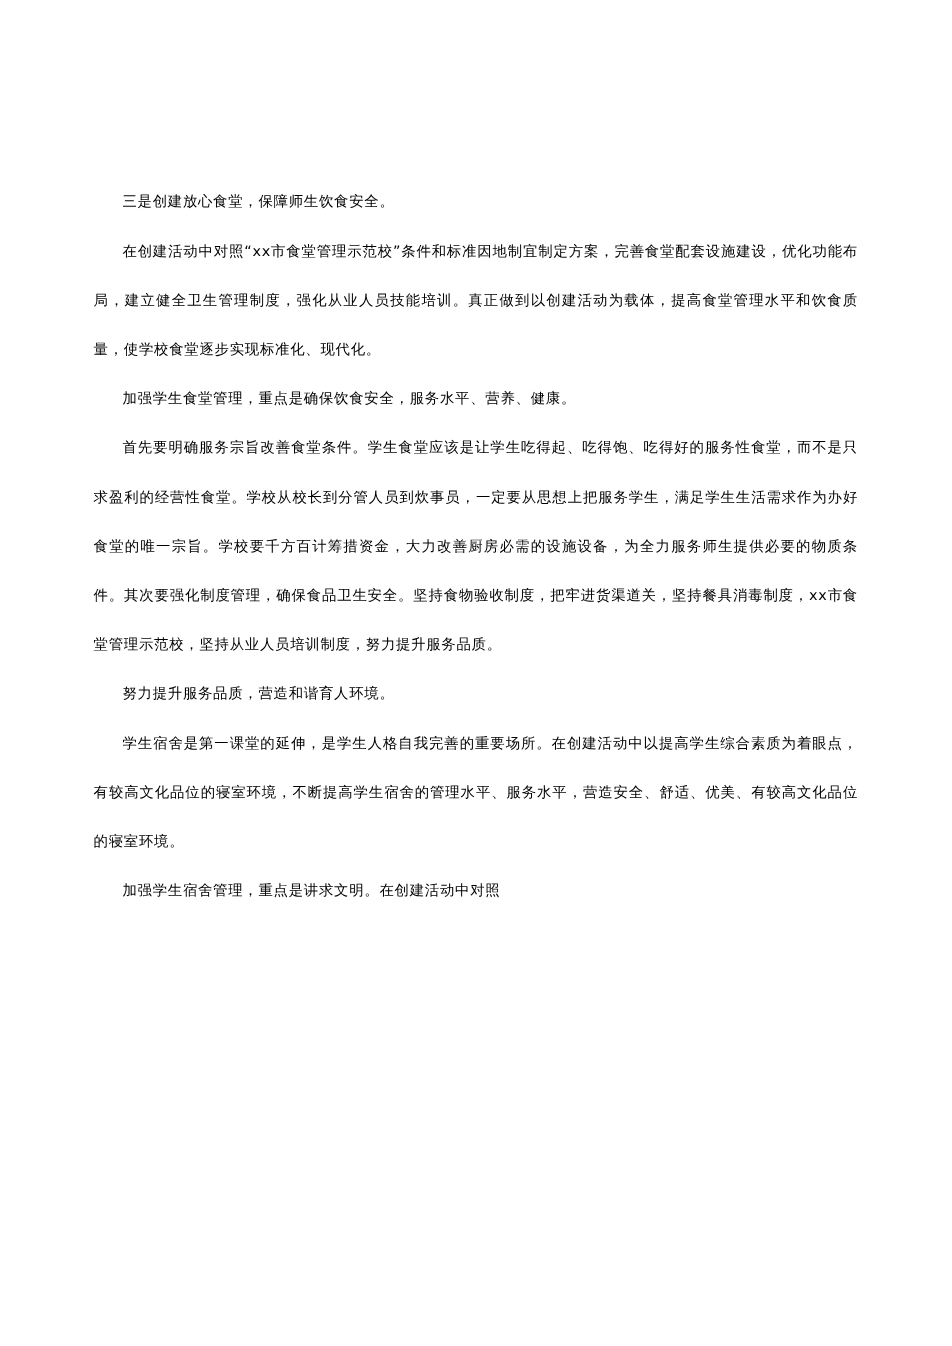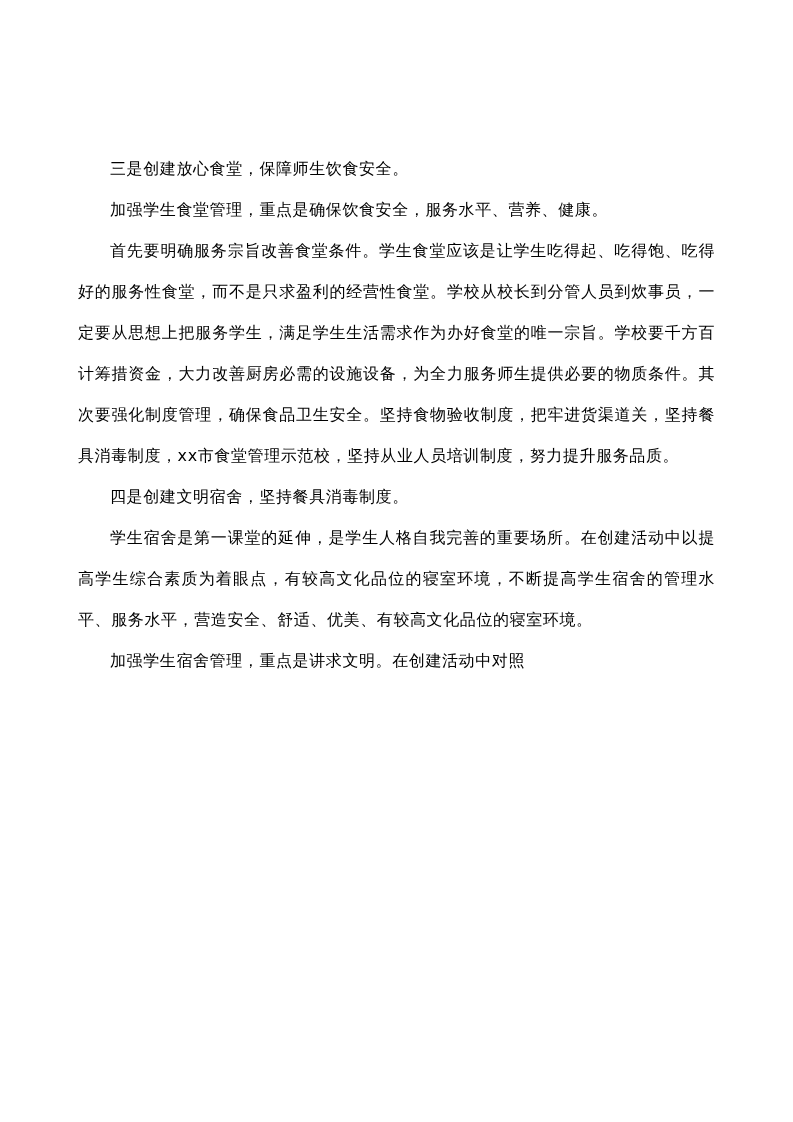--- a/index.html
+++ b/index.html
@@ -10,38 +10,39 @@
   .page {
     width: 793px;
     height: 1122px;
     background: #ffffff;
     position: relative;
     box-sizing: border-box;
     padding: 148px 78px 60px 78px;
     font-family: "DejaVu Sans", "Liberation Sans", sans-serif;
   }
   .doc-body {
-    font-size: 16px;
+    font-size: 12px;
     line-height: 41px;
     color: #000000;
     text-align: justify;
     text-justify: inter-ideograph;
     letter-spacing: 0.6px;
   }
   .para {
     margin: 0;
     text-indent: 2em;
     white-space: normal;
   }
 </style>
 </head>
 <body>
 
 <div class="page">
   <div class="doc-body">
     <p class="para">三是创建放心食堂，保障师生饮食安全。</p>
+    <p class="para">在创建活动中对照“xx市食堂管理示范校”条件和标准因地制宜制定方案，完善食堂配套设施建设，优化功能布局，建立健全卫生管理制度，强化从业人员技能培训。真正做到以创建活动为载体，提高食堂管理水平和饮食质量，使学校食堂逐步实现标准化、现代化。</p>
     <p class="para">加强学生食堂管理，重点是确保饮食安全，服务水平、营养、健康。</p>
     <p class="para">首先要明确服务宗旨改善食堂条件。学生食堂应该是让学生吃得起、吃得饱、吃得好的服务性食堂，而不是只求盈利的经营性食堂。学校从校长到分管人员到炊事员，一定要从思想上把服务学生，满足学生生活需求作为办好食堂的唯一宗旨。学校要千方百计筹措资金，大力改善厨房必需的设施设备，为全力服务师生提供必要的物质条件。其次要强化制度管理，确保食品卫生安全。坚持食物验收制度，把牢进货渠道关，坚持餐具消毒制度，xx市食堂管理示范校，坚持从业人员培训制度，努力提升服务品质。</p>
-    <p class="para">四是创建文明宿舍，坚持餐具消毒制度。</p>
+    <p class="para">努力提升服务品质，营造和谐育人环境。</p>
     <p class="para">学生宿舍是第一课堂的延伸，是学生人格自我完善的重要场所。在创建活动中以提高学生综合素质为着眼点，有较高文化品位的寝室环境，不断提高学生宿舍的管理水平、服务水平，营造安全、舒适、优美、有较高文化品位的寝室环境。</p>
     <p class="para">加强学生宿舍管理，重点是讲求文明。在创建活动中对照</p>
   </div>
 </div>
 
 </body></html>

